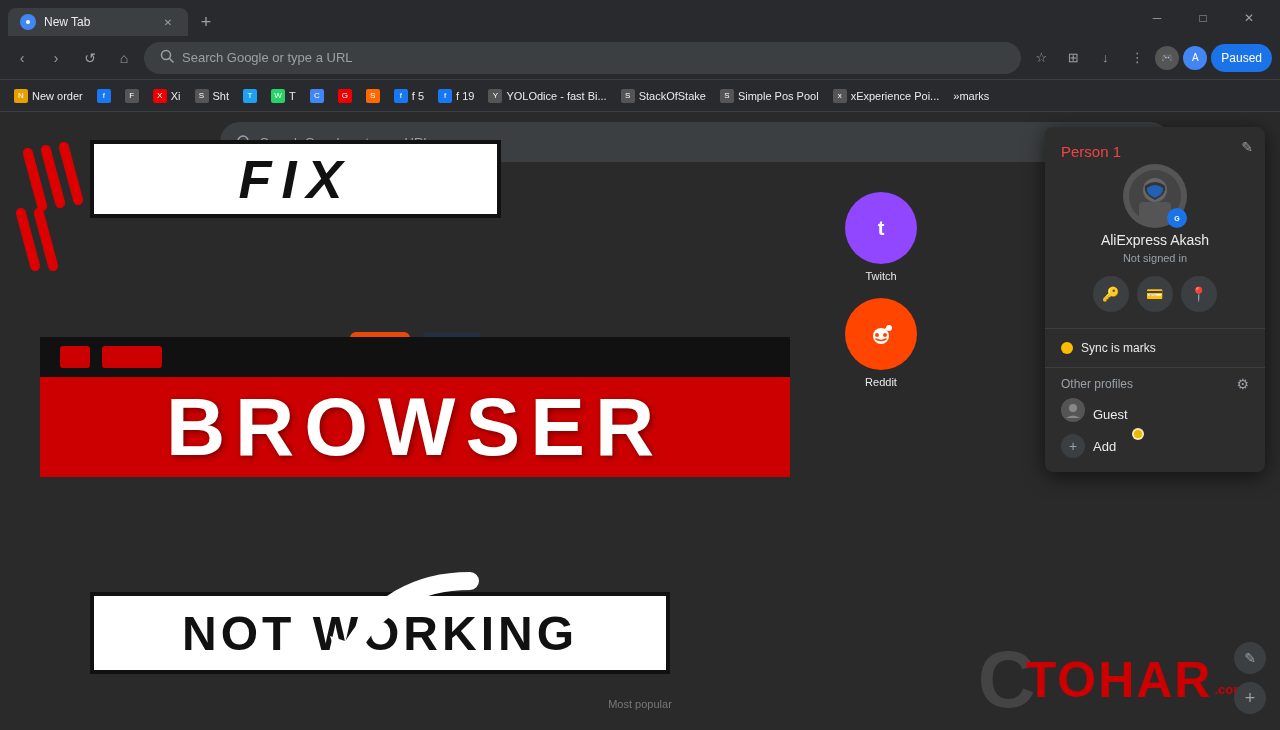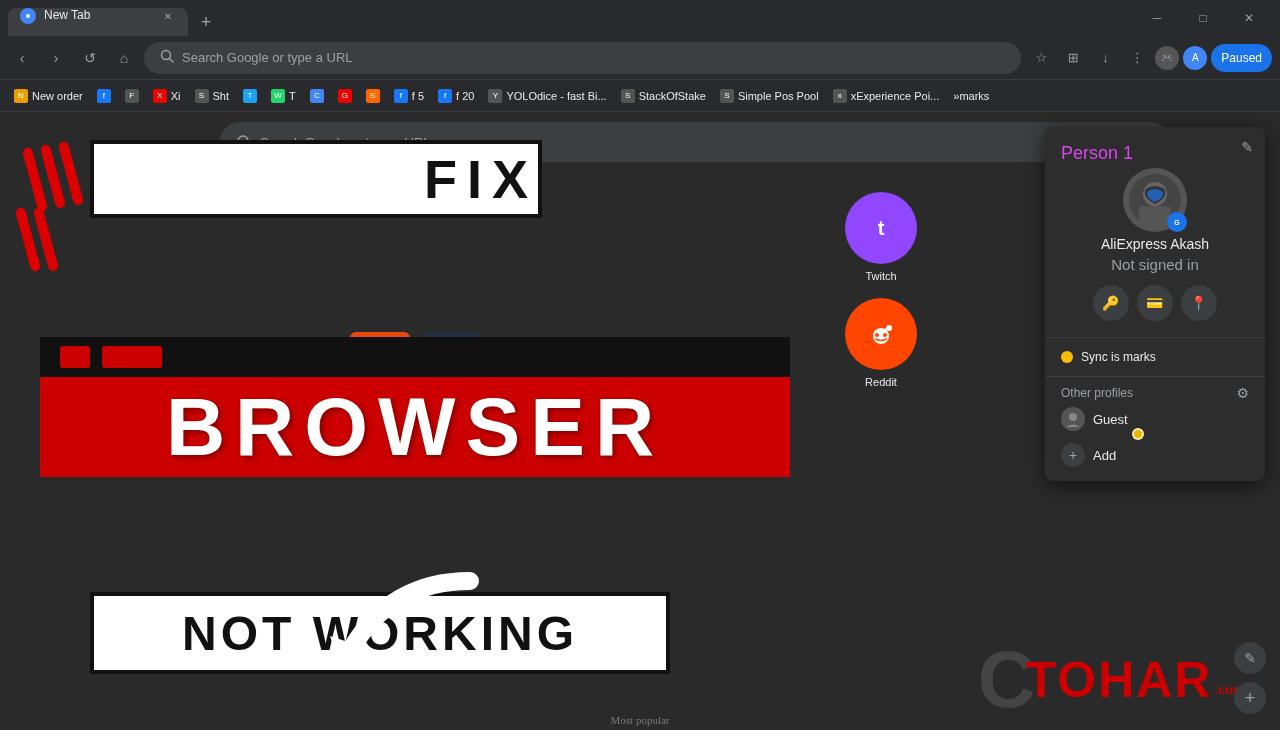--- a/index.html
+++ b/index.html
@@ -27,20 +27,21 @@
       display: flex;
       align-items: flex-end;
       padding: 0 8px;
       gap: 4px;
     }
     .tab-item {
       height: 28px;
       background: #3c3f41;
       border-radius: 8px 8px 0 0;
       display: flex;
+      align-items: center;
       padding: 0 12px;
       gap: 8px;
       min-width: 180px;
       position: relative;
     }
     .tab-favicon {
       width: 16px;
       height: 16px;
       border-radius: 50%;
       background: #4285f4;
@@ -198,22 +199,22 @@
     }
     .profile-edit-icon {
       position: absolute;
       top: 12px;
       right: 12px;
       color: #9aa0a6;
       font-size: 14px;
       cursor: pointer;
     }
     .profile-person-label {
-      font-size: 18px;
-      color: #d946ef;
+      font-size: 15px;
+      color: #ef4444;
       font-weight: 500;
       align-self: flex-start;
     }
     .profile-avatar-container {
       position: relative;
       width: 64px;
       height: 64px;
     }
     .profile-avatar {
       width: 64px; height: 64px;
@@ -231,21 +232,21 @@
       border-radius: 50%;
       display: flex; align-items: center; justify-content: center;
       font-size: 10px; color: white;
     }
     .profile-name {
       font-size: 14px;
       color: #e8eaed;
       font-weight: 500;
     }
     .profile-status {
-      font-size: 15px;
+      font-size: 11px;
       color: #9aa0a6;
     }
     .profile-action-icons {
       display: flex;
       gap: 8px;
       margin-top: 8px;
     }
     .profile-action-icon {
       width: 36px; height: 36px;
       background: #3c3f41;
@@ -294,21 +295,21 @@
     }
     .other-profiles-label {
       font-size: 12px;
       color: #9aa0a6;
     }
     .gear-icon-small {
       color: #9aa0a6; font-size: 14px; cursor: pointer;
     }
     .guest-row {
       display: flex;
-      align-items: center;
+      align-items: flex-end;
       gap: 8px;
       padding: 6px 0;
       cursor: pointer;
     }
     .guest-avatar {
       width: 24px; height: 24px;
       border-radius: 50%;
       background: #555;
       display: flex; align-items: center; justify-content: center;
       font-size: 12px; color: #9aa0a6;
@@ -434,21 +435,21 @@
     </div>
     <div class="bookmark-item">
       <div class="bookmark-favicon" style="background:#ff6900;">S</div>
     </div>
     <div class="bookmark-item">
       <div class="bookmark-favicon" style="background:#1877f2;">f</div>
       <span>f 5</span>
     </div>
     <div class="bookmark-item">
       <div class="bookmark-favicon" style="background:#1877f2;">f</div>
-      <span>f 20</span>
+      <span>f 19</span>
     </div>
     <div class="bookmark-item">
       <div class="bookmark-favicon" style="background:#555;">Y</div>
       <span>YOLOdice - fast Bi...</span>
     </div>
     <div class="bookmark-item">
       <div class="bookmark-favicon" style="background:#555;">S</div>
       <span>StackOfStake</span>
     </div>
     <div class="bookmark-item">
@@ -543,21 +544,21 @@
     <div style="position:absolute;top:30px;left:20px;">
       <div style="position:relative;width:80px;height:120px;">
         <div style="position:absolute;left:10px;top:5px;width:10px;height:65px;background:#dd0000;border-radius:5px;transform:rotate(-15deg);"></div>
         <div style="position:absolute;left:28px;top:2px;width:10px;height:65px;background:#dd0000;border-radius:5px;transform:rotate(-15deg);"></div>
         <div style="position:absolute;left:46px;top:-1px;width:10px;height:65px;background:#dd0000;border-radius:5px;transform:rotate(-15deg);"></div>
         <div style="position:absolute;left:3px;top:65px;width:10px;height:65px;background:#dd0000;border-radius:5px;transform:rotate(-15deg);"></div>
         <div style="position:absolute;left:21px;top:65px;width:10px;height:65px;background:#dd0000;border-radius:5px;transform:rotate(-15deg);"></div>
       </div>
     </div>
 
-    <div style="position:absolute;top:28px;left:90px;width:452px;height:78px;background:white;border:4px solid #111;display:flex;align-items:center;justify-content:flex-end;">
+    <div style="position:absolute;top:28px;left:90px;width:411px;height:78px;background:white;border:4px solid #111;display:flex;align-items:center;justify-content:center;font-style:italic;">
       <span style="font-size:54px;font-weight:900;color:#111;letter-spacing:10px;font-family:Impact,Arial Black,sans-serif;">FIX</span>
     </div>
 
 
     <div style="position:absolute;top:225px;left:40px;width:750px;height:40px;background:#111;display:flex;align-items:center;padding:0 20px;gap:12px;">
       <div style="width:30px;height:22px;background:#cc0000;border-radius:3px;"></div>
       <div style="width:60px;height:22px;background:#cc0000;border-radius:3px;"></div>
     </div>
 
     <div style="position:absolute;top:480px;left:90px;width:580px;height:82px;background:white;border:4px solid #111;display:flex;align-items:center;justify-content:center;">
@@ -578,21 +579,21 @@
     <div style="position:absolute;bottom:10px;right:20px;display:flex;align-items:center;">
       <span style="font-size:80px;font-weight:900;color:#444;font-family:Arial Black,sans-serif;line-height:1;margin-right:-10px;">C</span>
       <div style="display:flex;flex-direction:column;align-items:center;">
         <div style="display:flex;align-items:flex-end;">
           <span style="font-size:50px;font-weight:900;color:#cc0000;font-family:Impact,Arial Black,sans-serif;line-height:1;letter-spacing:2px;">TOHAR</span>
           <span style="font-size:13px;color:#cc0000;font-weight:bold;margin-left:2px;margin-bottom:8px;">.com.in</span>
         </div>
       </div>
     </div>
 
-    <div style="position:absolute;bottom:2px;left:50%;transform:translateX(-50%);font-family:Liberation Serif, serif;">
+    <div style="position:absolute;bottom:18px;left:50%;transform:translateX(-50%);">
       <span style="font-size:11px;color:#777;">Most popular </span>
     </div>
 
     <div style="position:absolute;bottom:56px;right:14px;width:32px;height:32px;background:#3c3f41;border-radius:50%;display:flex;align-items:center;justify-content:center;font-size:14px;color:#9aa0a6;cursor:pointer;">✎</div>
     <div style="position:absolute;bottom:16px;right:14px;width:32px;height:32px;background:#3c3f41;border-radius:50%;display:flex;align-items:center;justify-content:center;font-size:18px;color:#9aa0a6;cursor:pointer;">+</div>
 
     <div class="profile-dropdown">
       <div class="profile-header">
         <span class="profile-edit-icon">✎</span>
         <span class="profile-person-label">Person 1</span>

